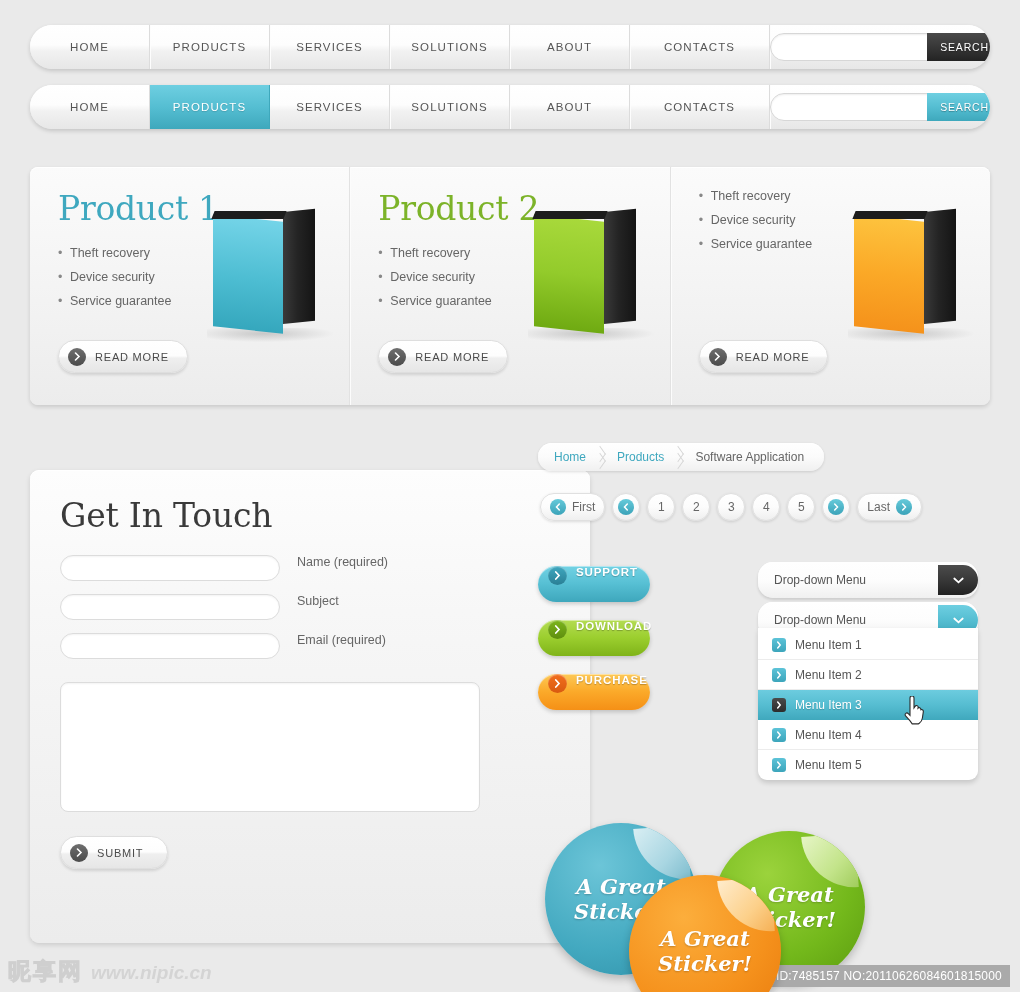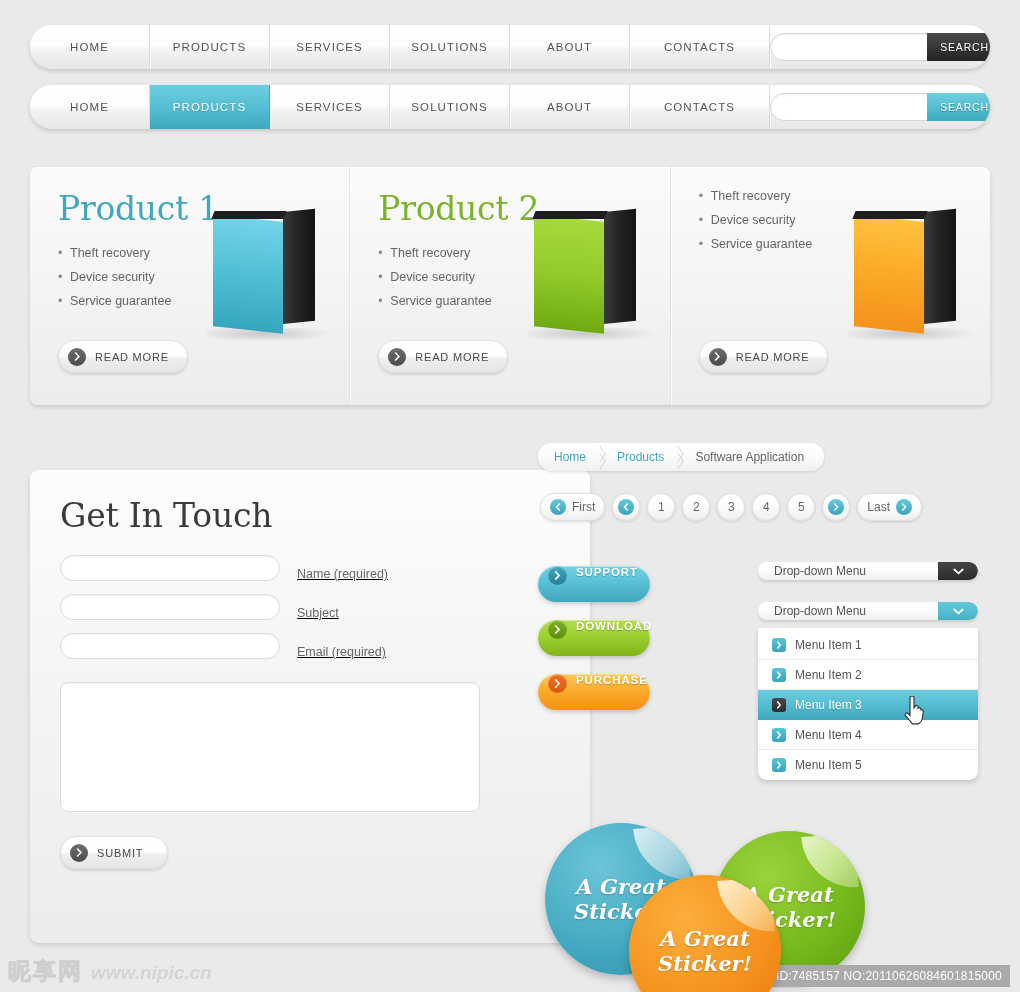--- a/index.html
+++ b/index.html
@@ -240,23 +240,22 @@
   }
   .contact-desc {
     font-size: 12.5px;
     color: #666;
     line-height: 19px;
     width: 350px;
     margin-bottom: 24px;
   }
   .form-row {
     display: flex;
-    align-items: flex-end;
+    align-items: flex-start;
     margin-bottom: 13px;
-    text-decoration: underline;
   }
   .text-field {
     width: 220px;
     height: 26px;
     border-radius: 13px;
     border: 1px solid #dcdcdc;
     background: #ffffff;
     box-shadow: inset 0 1px 2px rgba(0,0,0,0.05);
     padding: 0 14px;
     font-family: "Liberation Sans", sans-serif;
@@ -421,21 +420,21 @@
     box-shadow: inset 0 1px 1px rgba(255,255,255,0.4);
   }
   .act-circle.blue { background: linear-gradient(to bottom, #3fa8c0, #2a7f95); }
   .act-circle.green { background: linear-gradient(to bottom, #7db61c, #5e8d0f); }
   .act-circle.orange { background: linear-gradient(to bottom, #f36f1d, #d85a10); }
 
   
   .dropdown {
     position: absolute;
     width: 220px;
-    height: 18px;
+    height: 36px;
     border-radius: 15px;
     background: linear-gradient(to bottom, #ffffff 0%, #fdfdfd 50%, #f0f0f0 100%);
     box-shadow: 0 2px 3px rgba(0,0,0,0.13), inset 0 1px 0 #fff;
     display: flex;
     align-items: center;
     overflow: hidden;
     cursor: pointer;
     gap: 45px;
   }
   .dropdown.one { left: 758px; top: 562px; }

